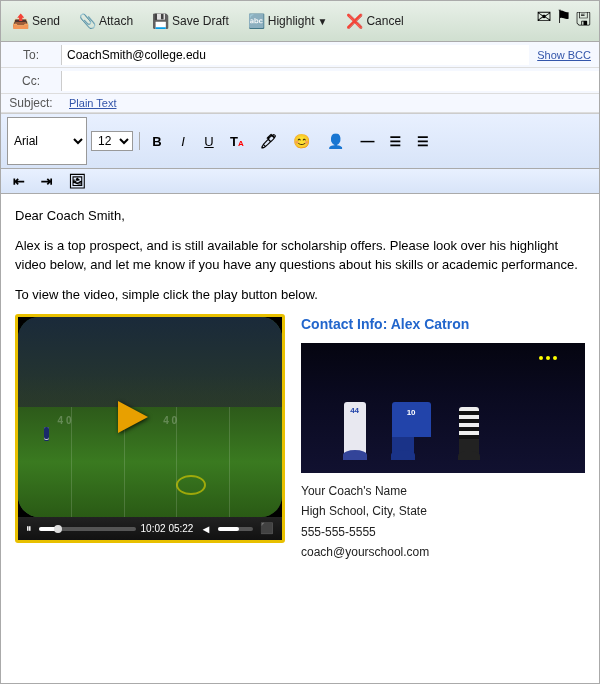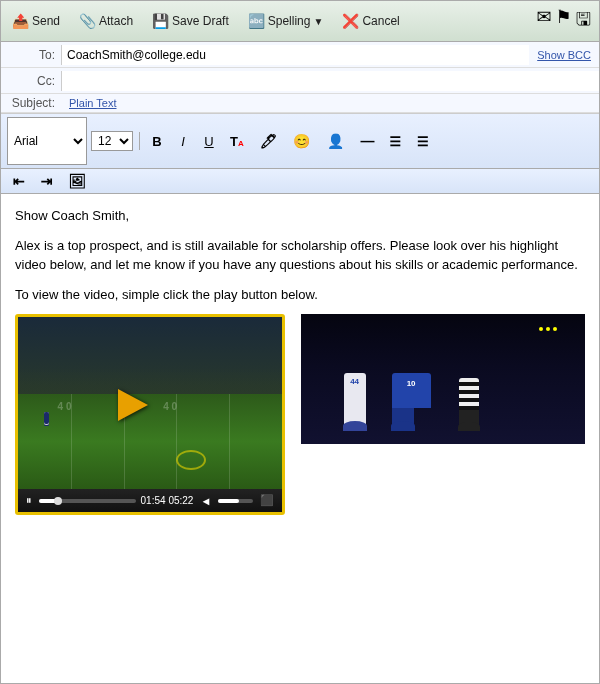--- a/index.html
+++ b/index.html
@@ -56,21 +56,21 @@
       display: flex;
       align-items: center;
       border-bottom: 1px solid #ddd;
       min-height: 26px;
     }
     .field-label {
       color: #555;
       font-size: 12px;
       padding: 2px 6px;
       min-width: 60px;
-      text-align: right;
+      text-align: center;
       flex-shrink: 0;
     }
     .field-input {
       flex: 1;
       border: none;
       background: #fff;
       font-size: 12px;
       padding: 3px 5px;
       outline: none;
       border-left: 1px solid #ccc;
@@ -182,24 +182,25 @@
       width: 270px;
       flex-shrink: 0;
       border: 3px solid #e8c000;
       border-radius: 3px;
       overflow: hidden;
       background: #000;
       position: relative;
     }
     .video-screen {
       width: 100%;
-      height: 172px;
+      height: 200px;
       background: linear-gradient(160deg, #1a3a1a 0%, #2a5a2a 30%, #3a6a3a 60%, #1a2a1a 100%);
       position: relative;
       overflow: hidden;
+      border-radius: 21px;
     }
     
     .video-controls {
       background: linear-gradient(to bottom, #222, #111);
       padding: 4px 6px;
       display: flex;
       align-items: center;
       gap: 5px;
     }
     .ctrl-btn {
@@ -325,21 +326,21 @@
     <button class="toolbar-btn">
       <span class="toolbar-icon">📎</span>
       <span>Attach</span>
     </button>
     <button class="toolbar-btn">
       <span class="toolbar-icon">💾</span>
       <span>Save Draft</span>
     </button>
     <button class="toolbar-btn">
       <span class="toolbar-icon">🔤</span>
-      <span>Spelling</span>
+      <span>Highlight</span>
       <span style="font-size:10px;">▼</span>
     </button>
     <button class="toolbar-btn">
       <span class="toolbar-icon">❌</span>
       <span>Cancel</span>
     </button>
     <div style="flex:1;"></div>
     <span style="display:flex;gap:4px;">
       <span style="font-size:18px;cursor:pointer;">✉</span>
       <span style="font-size:18px;cursor:pointer;">⚑</span>
@@ -384,21 +385,21 @@
   </div>
 
   <div class="format-toolbar2">
     <button class="fmt-btn" style="font-size:14px;">⇤</button>
     <button class="fmt-btn" style="font-size:14px;">⇥</button>
     <button class="fmt-btn" style="font-size:14px;">🖼</button>
   </div>
 
   <div class="email-body">
     <div class="body-text">
-      <p>Show Coach Smith,</p>
+      <p>Dear Coach Smith,</p>
       <p>Alex is a top prospect, and is still available for scholarship offers. Please look over his highlight video below, and let me know if you have any questions about his skills or academic performance.</p>
       <p>To view the video, simple click the play button below.</p>
     </div>
 
     <div class="content-area">
 
       <div class="video-container">
         <div class="video-screen">
 
           <div class="crowd-area">
@@ -432,31 +433,32 @@
           </div>
         </div>
 
         <div class="video-controls">
           <button class="ctrl-btn">⏸</button>
           <div class="progress-bar">
             <div class="progress-fill"></div>
             <div class="progress-dot"></div>
           </div>
           <span class="time-display">
-            <span>01:54</span> <span>05:22</span>
+            <span>10:02</span> <span>05:22</span>
           </span>
           <button class="ctrl-btn">◄</button>
           <div class="volume-bar">
             <div class="volume-fill"></div>
           </div>
           <button class="ctrl-btn">⬛</button>
         </div>
       </div>
 
       <div class="contact-info">
+        <div class="contact-title">Contact Info: Alex Catron</div>
 
         <div class="contact-photo">
 
           <div style="position:absolute;top:0;left:0;right:0;bottom:0;background:linear-gradient(to bottom, #050510 0%, #0a0a20 40%, #111130 100%);"></div>
 
           <div style="position:absolute;bottom:10%;left:15%;display:flex;gap:20px;align-items:flex-end;">
 
             <div style="position:relative;">
               <div style="width:22px;height:35px;background:#e8e8f0;border-radius:3px 3px 0 0;position:relative;">
                 <div style="position:absolute;top:3px;left:3px;right:3px;font-size:8px;color:#2244aa;text-align:center;font-weight:bold;">44</div>
@@ -480,16 +482,22 @@
             </div>
           </div>
 
           <div style="position:absolute;top:10%;right:10%;display:flex;gap:3px;">
             <div style="width:4px;height:4px;background:#ffff00;border-radius:50%;"></div>
             <div style="width:4px;height:4px;background:#ffff00;border-radius:50%;"></div>
             <div style="width:4px;height:4px;background:#ffff00;border-radius:50%;"></div>
           </div>
         </div>
 
+        <div class="contact-details">
+          <div>Your Coach's Name</div>
+          <div>High School, City, State</div>
+          <div>555-555-5555</div>
+          <div>coach@yourschool.com</div>
+        </div>
       </div>
     </div>
   </div>
 </div>
 
 </body></html>

